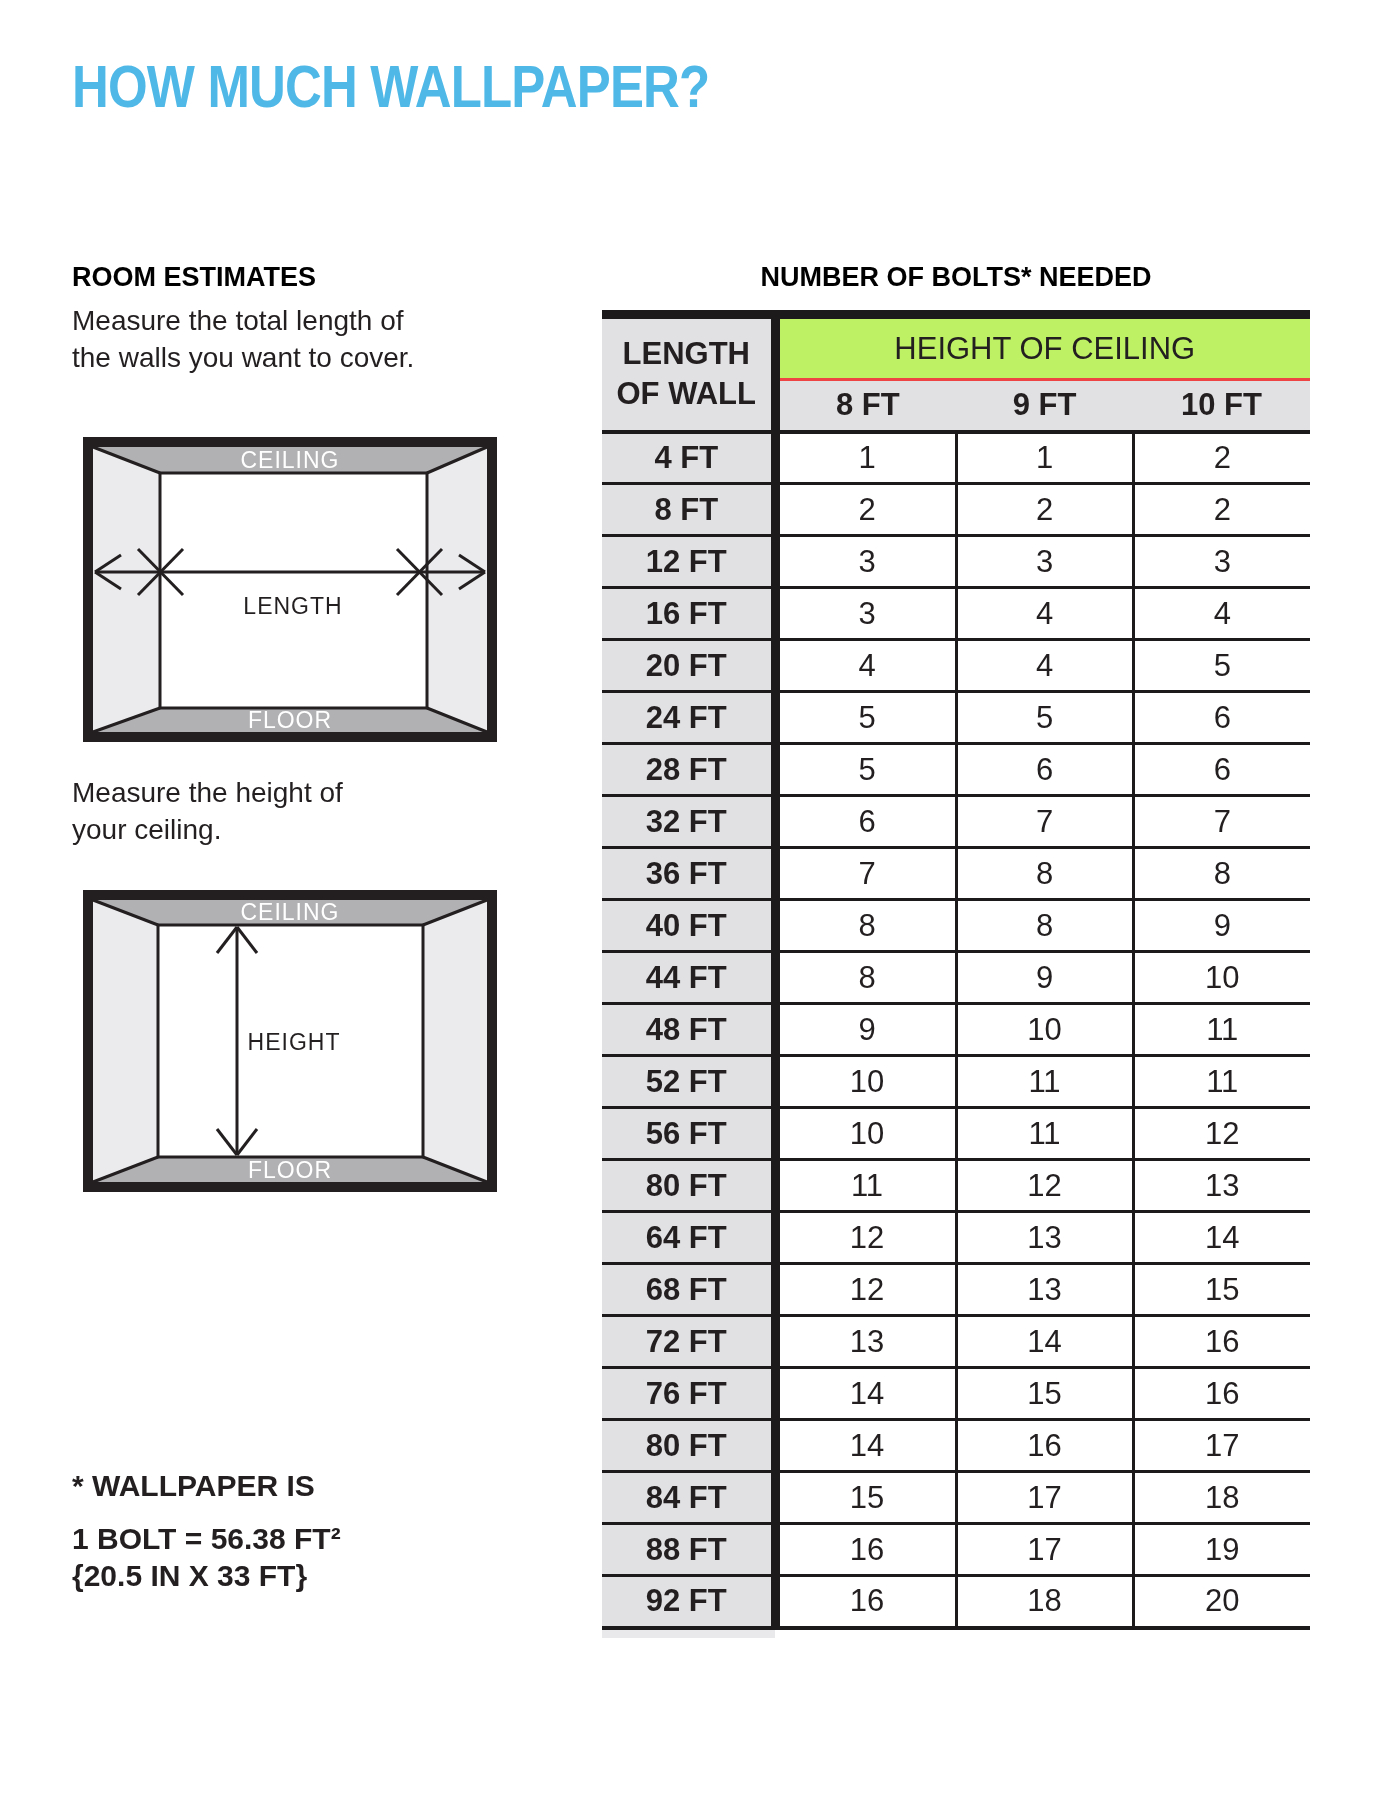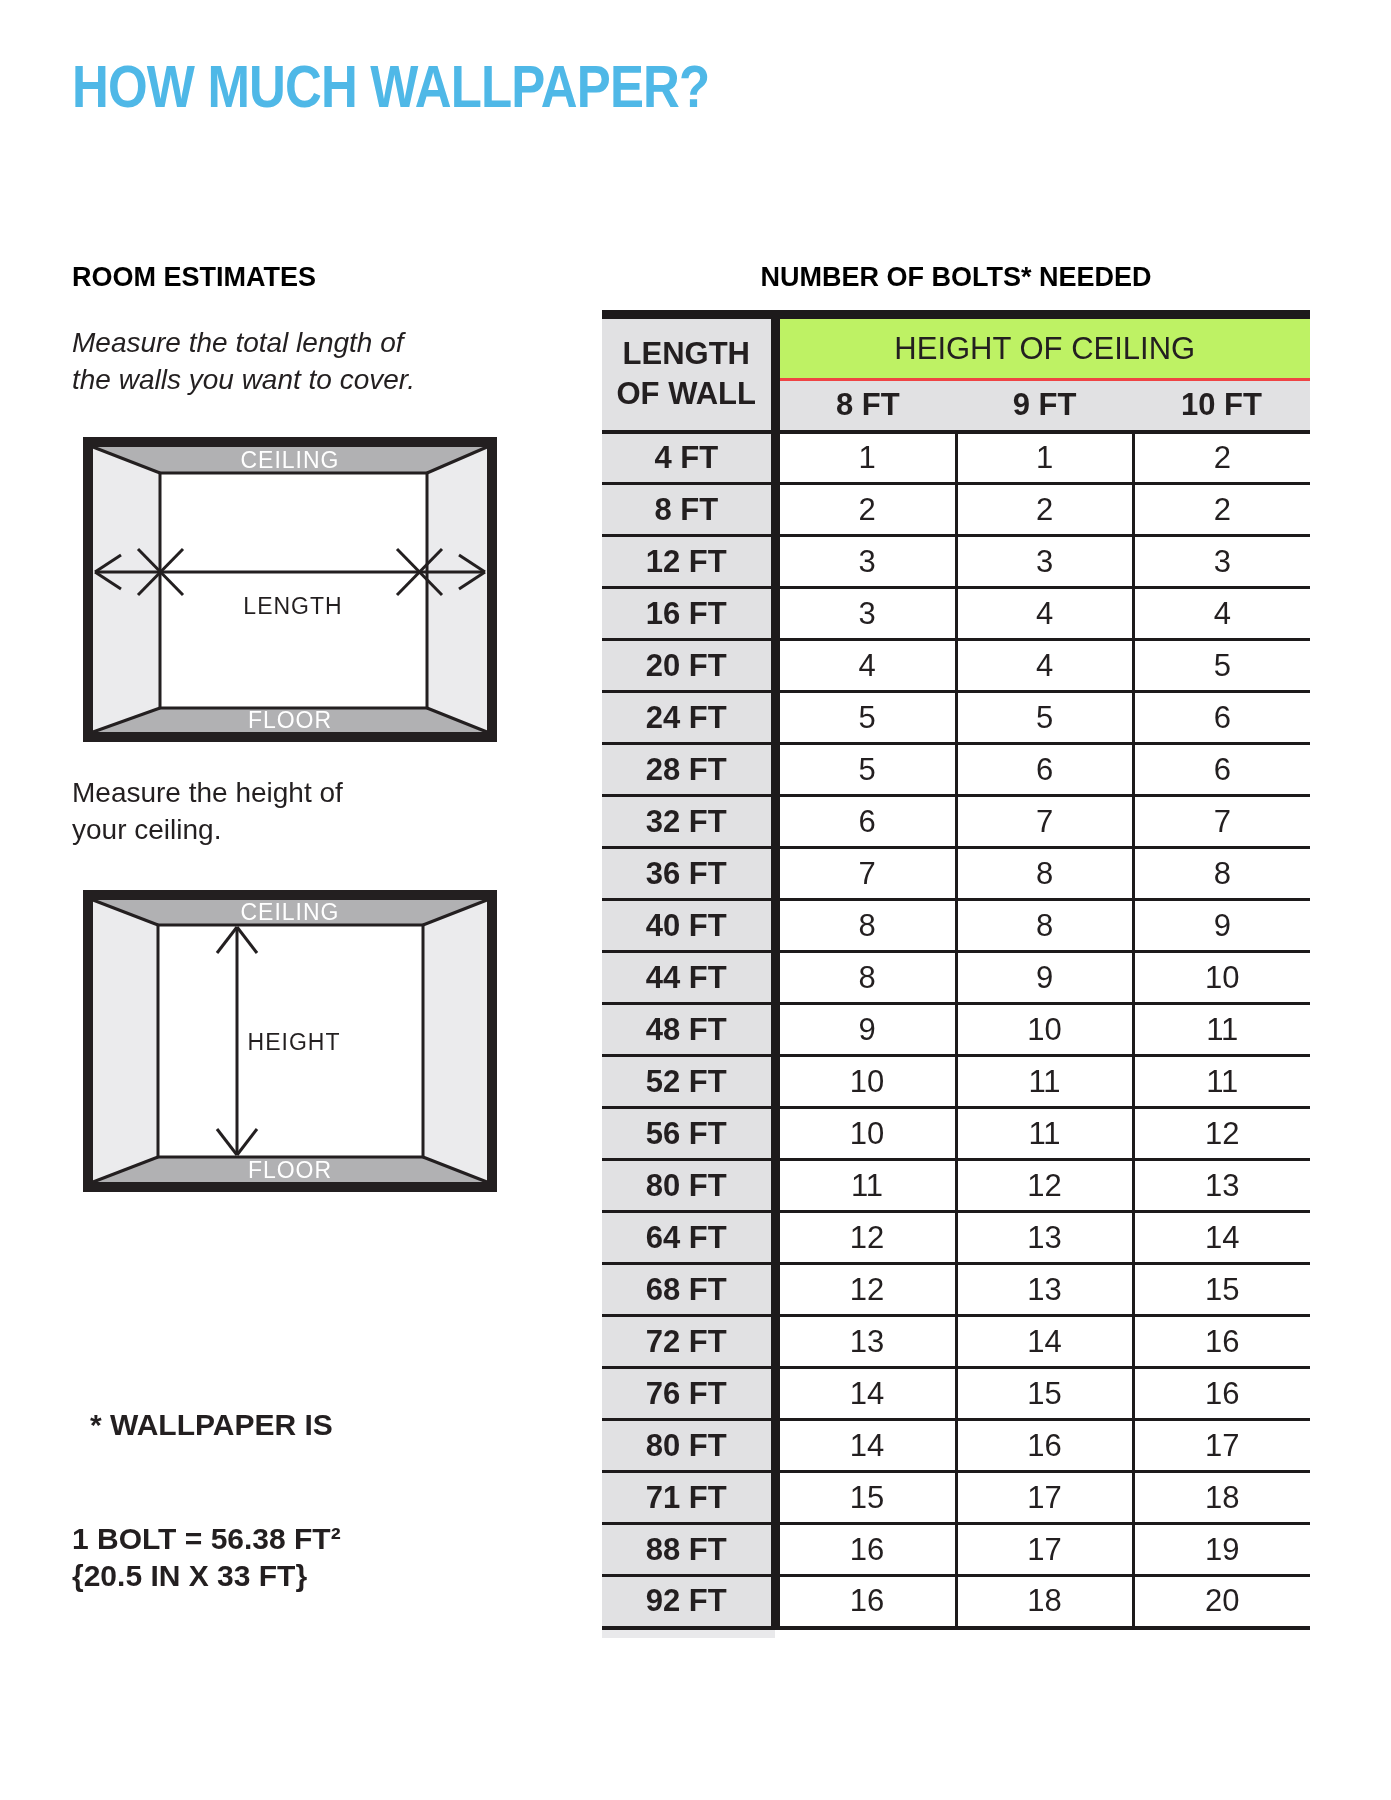--- a/index.html
+++ b/index.html
@@ -18,27 +18,27 @@
 
   
   .sec-heading {
     margin:0; font-size:27px; font-weight:700; color:#000000; white-space:nowrap;
   }
   #room-heading { left:72px; top:262px; }
   #table-heading { left:602px; top:262px; width:708px; text-align:center; }
 
   
   .para { font-size:28px; line-height:37px; color:#231f20; }
-  #step1 { left:72px; top:324px;font-style:italic; }
+  #step1 { left:72px; top:302px; }
   #step2 { left:72px; top:774px; }
   #step3 { left:72px; top:1227px; line-height:34px; }
 
   
   .bold-note { font-size:30px; font-weight:700; line-height:35px; color:#231f20; }
-  #footnote { left:72px; top:1407px;margin-left:18px; }
+  #footnote { left:72px; top:1468px; }
   #footnote .indent { padding-left:23px; }
   #bolt-info { left:72px; top:1520px; line-height:37px; }
 
   
   #diagram-length { left:83px; top:437px; }
   #diagram-height { left:83px; top:890px; }
   svg text { font-family:"Liberation Sans", sans-serif; letter-spacing:1px; }
 
   
   #table-wrap { left:602px; top:310px; }
@@ -299,21 +299,21 @@
             <td class="vline">15</td>
             <td class="vline">16</td>
           </tr>
           <tr>
             <th>80 FT</th>
             <td>14</td>
             <td class="vline">16</td>
             <td class="vline">17</td>
           </tr>
           <tr>
-            <th>71 FT</th>
+            <th>84 FT</th>
             <td>15</td>
             <td class="vline">17</td>
             <td class="vline">18</td>
           </tr>
           <tr>
             <th>88 FT</th>
             <td>16</td>
             <td class="vline">17</td>
             <td class="vline">19</td>
           </tr>

